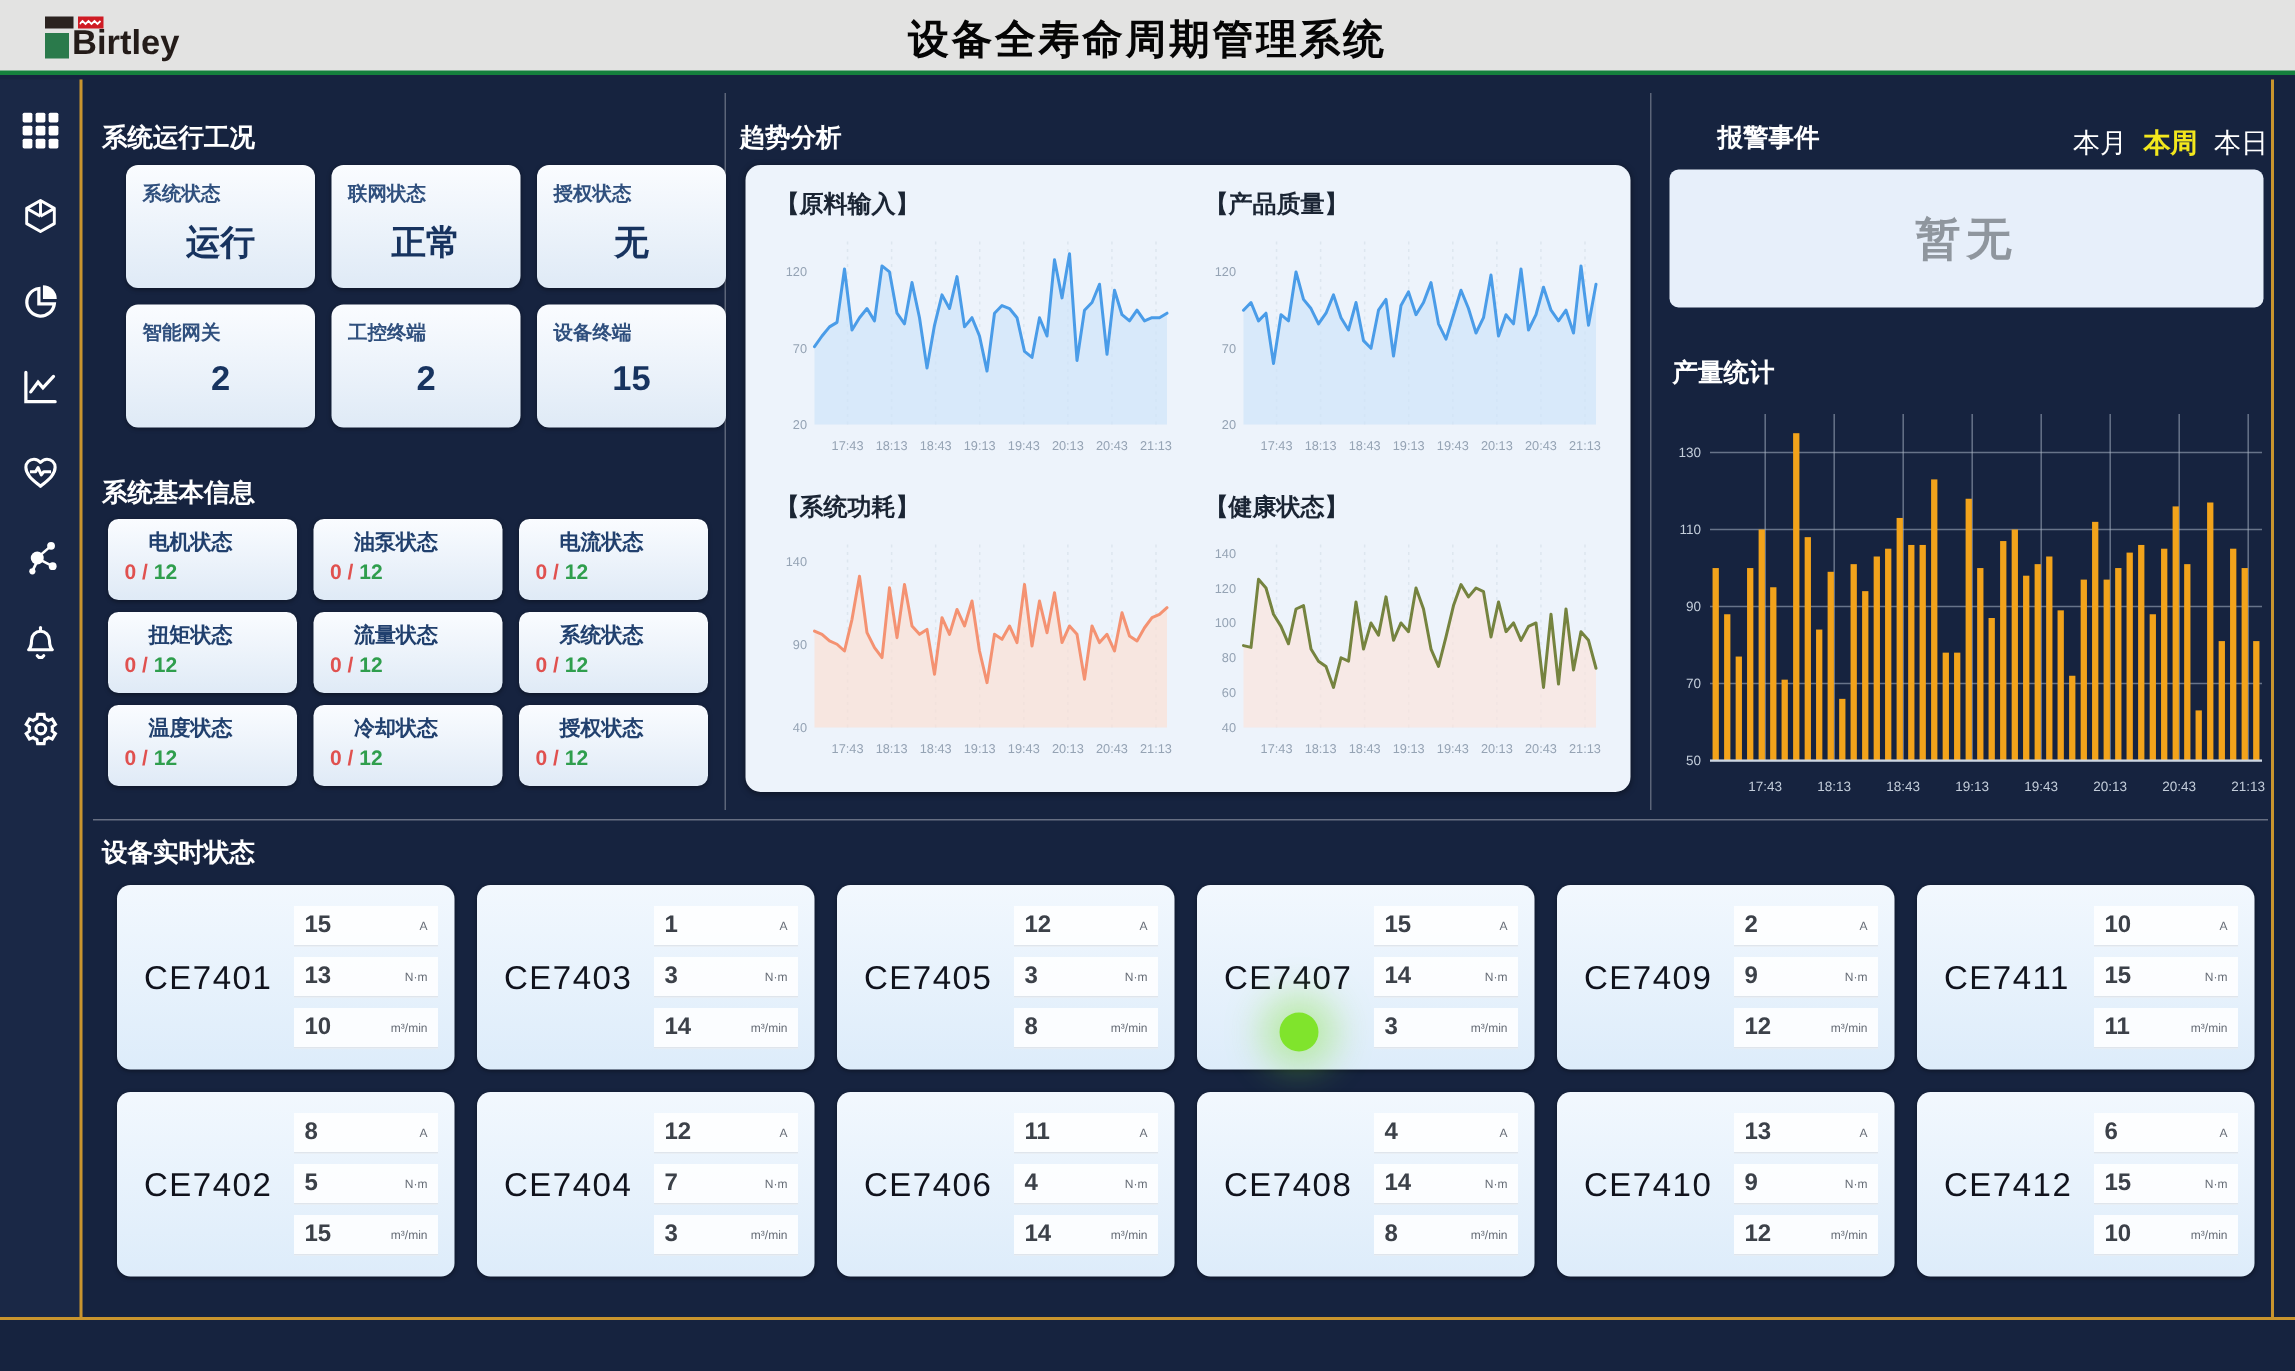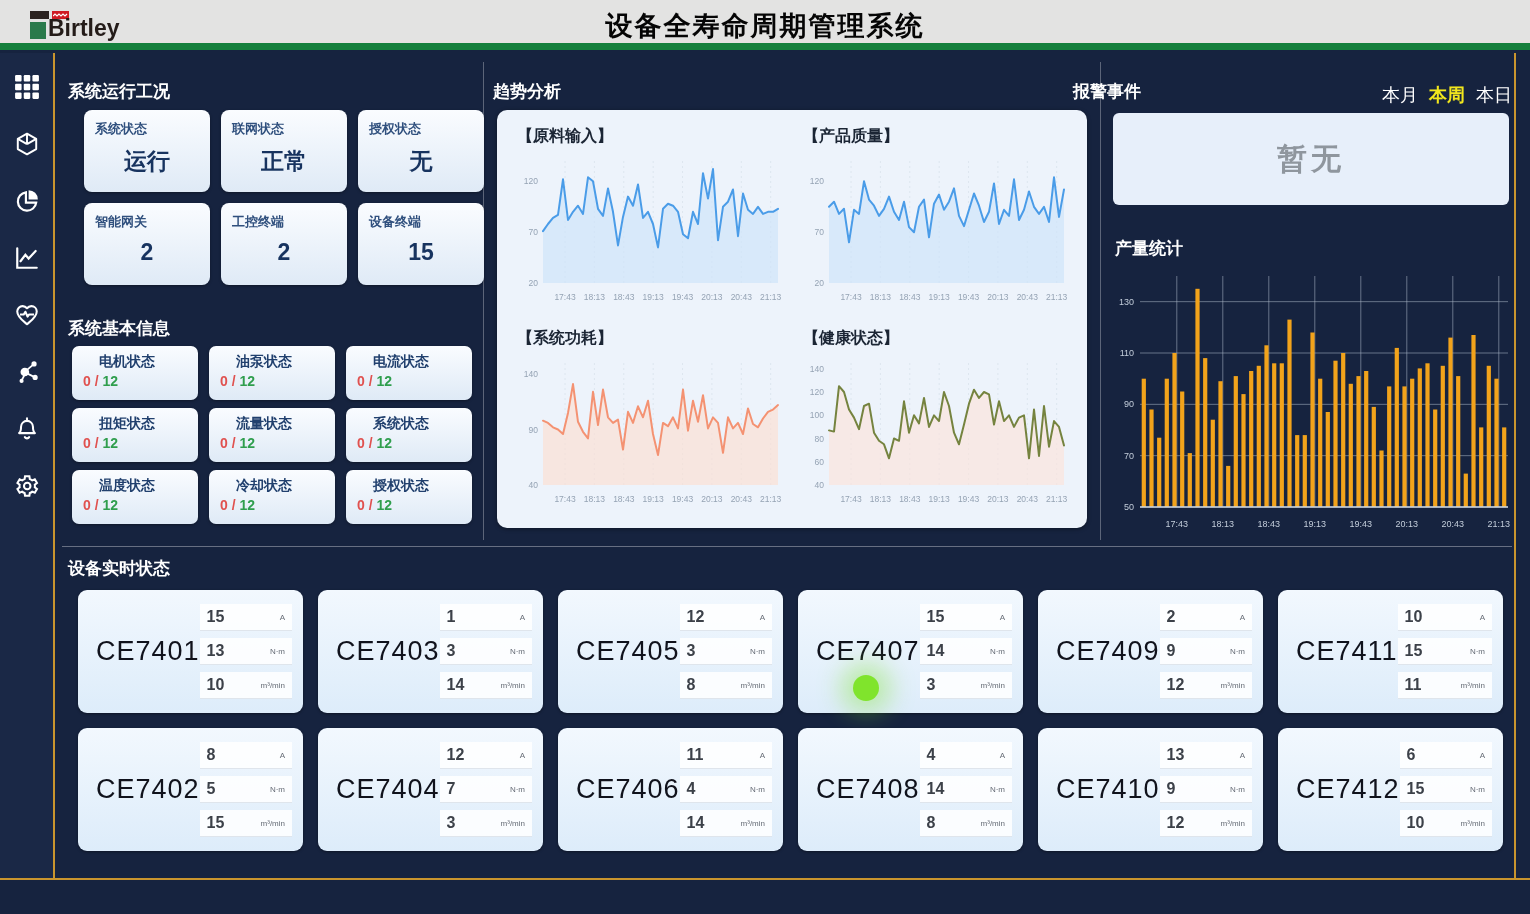--- a/index.html
+++ b/index.html
@@ -1,19 +1,19 @@
 <!DOCTYPE html>
 <html><head>
 <meta charset="utf-8">
 <style>
   html,body{margin:0;padding:0;background:#0d1a30;font-family:"Liberation Sans",sans-serif;}
   .stage{position:relative;width:1530px;height:914px;background:#16233f;overflow:hidden;}
 
   
-  .header{position:absolute;top:0;left:0;width:1530px;height:50px;background:#e3e3e2;border-bottom:7px solid #15803d;box-sizing:border-box;}
+  .header{position:absolute;top:0;left:0;width:1530px;height:50px;background:#e3e3e2;border-bottom:3px solid #15803d;box-sizing:border-box;}
   .header-title{position:absolute;left:0;right:0;top:8px;text-align:center;font-size:27px;font-weight:bold;color:#050505;letter-spacing:2px;}
   .logo{position:absolute;left:30px;top:10px;width:150px;height:36px;}
   .logo-dark{position:absolute;left:0;top:1px;width:19px;height:8px;background:#2b2320;}
   .logo-red{position:absolute;left:22px;top:1px;width:17px;height:8px;background:#cf1b24;}
   .logo-red svg{position:absolute;left:1px;top:1px;}
   .logo-green{position:absolute;left:0;top:12px;width:16px;height:17px;background:#2a7a4b;}
   .logo-text{position:absolute;left:18px;top:5px;font-size:23px;font-weight:bold;color:#241c19;letter-spacing:0px;}
 
   
   .sidebar{position:absolute;top:53px;left:0;width:55px;height:825px;background:#1a2846;border-right:2px solid #c9952e;box-sizing:border-box;display:flex;flex-direction:column;align-items:center;padding-top:20px;gap:29px;}
@@ -51,21 +51,21 @@
   .alarm-tabs{position:absolute;left:1420px;top:83px;width:92px;display:flex;gap:11px;justify-content:flex-end;}
   .tab{font-size:18px;color:#ffffff;cursor:pointer;white-space:nowrap;}
   .tab.active{color:#f2e71d;font-weight:bold;}
   .alarm-empty{position:absolute;left:1113px;top:113px;width:396px;height:92px;background:#e7effa;border-radius:6px;display:flex;align-items:center;justify-content:center;text-align:center;}
   .alarm-empty-text{font-size:30px;font-weight:bold;color:#8f969e;letter-spacing:4px;}
   .bar-wrap{position:absolute;left:1108px;top:262px;width:410px;height:275px;}
 
   
   .dev-grid{position:absolute;left:78px;top:590px;width:1434px;display:grid;grid-template-columns:repeat(6,225px);gap:15px;}
   .dev-card{position:relative;height:123px;border-radius:9px;background:linear-gradient(180deg,#f2f8fe 0%,#ddecfa 100%);box-shadow:0 1px 3px rgba(0,0,0,.4);display:flex;align-items:center;cursor:pointer;}
-  .dev-name{flex:1;padding-left:18px;font-size:27px;color:#10121c;letter-spacing:1px;}
+  .dev-name{flex:1;padding-left:18px;font-size:22px;color:#10121c;letter-spacing:1px;}
   .dev-vals{width:96px;margin-right:11px;display:flex;flex-direction:column;gap:7px;}
   .dev-row{height:26px;background:rgba(255,255,255,.85);border-bottom:1px solid #dfe5ec;display:flex;align-items:center;justify-content:space-between;padding:0 7px;}
   .dev-num{font-size:16px;font-weight:bold;color:#3c4149;}
   .dev-unit{font-size:8px;color:#666c76;}
   .dev-dot{position:absolute;left:55px;bottom:12px;width:26px;height:26px;border-radius:50%;background:#80e42c;box-shadow:0 0 24px 12px rgba(128,228,44,.40);}
 </style>
 </head>
 <body>
 
 <div class="stage">
@@ -364,21 +364,21 @@
             <text x="25" y="90.52380952380953" font-size="8.5" fill="#95a3b4" text-anchor="end">80</text>
             <text x="25" y="67.28571428571429" font-size="8.5" fill="#95a3b4" text-anchor="end">100</text>
             <text x="25" y="44.04761904761905" font-size="8.5" fill="#95a3b4" text-anchor="end">120</text>
             <text x="25" y="20.809523809523817" font-size="8.5" fill="#95a3b4" text-anchor="end">140</text>
             <path d="M30,134 L30.0,79.4 L35.0,80.6 L40.0,35.2 L45.0,41.0 L50.0,58.5 L55.0,66.6 L60.0,78.2 L65.0,55.0 L70.0,52.7 L75.0,81.7 L80.0,89.8 L85.0,93.3 L90.0,107.3 L95.0,87.5 L100.0,89.8 L105.0,50.3 L110.0,81.7 L115.0,64.3 L120.0,72.4 L125.0,46.9 L130.0,75.9 L135.0,64.3 L140.0,70.1 L145.0,41.0 L150.0,55.0 L155.0,81.7 L160.0,93.3 L165.0,73.6 L170.0,52.7 L175.0,38.7 L180.0,46.9 L185.0,41.0 L190.0,43.4 L195.0,73.6 L200.0,50.3 L205.0,70.1 L210.0,64.3 L215.0,75.9 L220.0,66.6 L225.0,64.3 L230.0,107.3 L235.0,58.5 L240.0,105.0 L245.0,55.0 L250.0,95.7 L255.0,70.1 L260.0,75.9 L265.0,94.5 L265,134 Z" fill="#fbe4dd" opacity="0.7"></path>
             <polyline points="30.0,79.4 35.0,80.6 40.0,35.2 45.0,41.0 50.0,58.5 55.0,66.6 60.0,78.2 65.0,55.0 70.0,52.7 75.0,81.7 80.0,89.8 85.0,93.3 90.0,107.3 95.0,87.5 100.0,89.8 105.0,50.3 110.0,81.7 115.0,64.3 120.0,72.4 125.0,46.9 130.0,75.9 135.0,64.3 140.0,70.1 145.0,41.0 150.0,55.0 155.0,81.7 160.0,93.3 165.0,73.6 170.0,52.7 175.0,38.7 180.0,46.9 185.0,41.0 190.0,43.4 195.0,73.6 200.0,50.3 205.0,70.1 210.0,64.3 215.0,75.9 220.0,66.6 225.0,64.3 230.0,107.3 235.0,58.5 240.0,105.0 245.0,55.0 250.0,95.7 255.0,70.1 260.0,75.9 265.0,94.5" fill="none" stroke="#75833f" stroke-width="2" stroke-linejoin="round" stroke-linecap="round"></polyline>
           </svg></div>
   </div>
     </div>
 
-  <div class="sec-title" style="left:1073px;top:80px;font-family:Liberation Serif, serif;">报警事件</div>
+  <div class="sec-title" style="left:1145px;top:80px;font-family:Liberation Serif, serif;">报警事件</div>
   <div class="alarm-tabs" id="mount-tabs">
       <span class="tab">本月</span>
       <span class="tab active">本周</span>
       <span class="tab">本日</span>
     </div>
   <div class="alarm-empty">
     <span class="alarm-empty-text">暂无</span>
   </div>
   <div class="sec-title" style="left:1115px;top:237px;">产量统计</div>
   <div class="bar-wrap"><svg width="410" height="273" viewBox="0 0 410 273">

